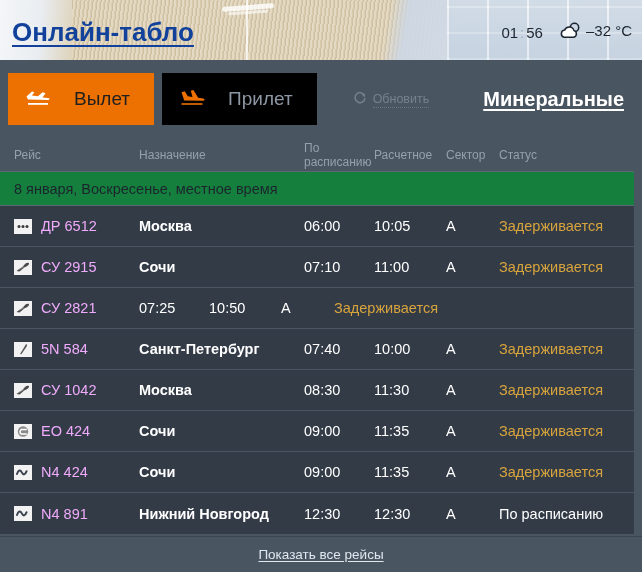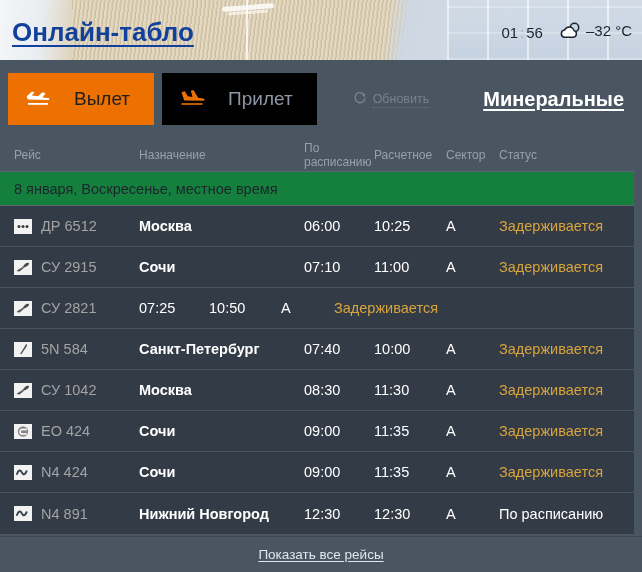--- a/index.html
+++ b/index.html
@@ -215,21 +215,21 @@
   .c-flight { width: 125px; display: flex; align-items: center; gap: 9px; flex: none; }
   .c-dest   { width: 165px; flex: none; }
   .c-sched  { width: 70px;  flex: none; }
   .c-est    { width: 72px;  flex: none; }
   .c-sector { width: 53px;  flex: none; }
   .c-status { flex: 1; }
 
   .col-head .c-flight { padding-left: 0; }
   .col-head .c-sched  { width: 70px; }
 
-  .flight-no { color: #a3a3a3; font-size: 14.5px; white-space: nowrap; text-align: center; }
+  .flight-no { color: #f0abfc; font-size: 14.5px; white-space: nowrap; text-align: center; }
   .dest { color: #ffffff; font-weight: bold; white-space: nowrap; overflow: hidden; }
   .time { color: #ffffff; }
   .sector { color: #ffffff; }
   .status-delayed { color: #d8a43c; }
   .status-ontime { color: #ffffff; }
 
   
   .logo {
     width: 18px; height: 15px;
     background: #f2f2f2;
@@ -355,21 +355,21 @@
               <svg width="16" height="13" viewBox="0 0 16 13">
                 <circle cx="4" cy="6.5" r="1.5" fill="#3a3a3a"></circle>
                 <circle cx="8" cy="6.5" r="1.5" fill="#3a3a3a"></circle>
                 <circle cx="12" cy="6.5" r="1.5" fill="#3a3a3a"></circle>
               </svg>
             </span>
             <span class="flight-no">ДР 6512</span>
           </span>
           <span class="c-dest dest">Москва</span>
           <span class="c-sched time">06:00</span>
-          <span class="c-est time">10:25</span>
+          <span class="c-est time">10:05</span>
           <span class="c-sector sector">А</span>
           <span class="c-status status-delayed">Задерживается</span>
         </div>
         <div class="row">
           <span class="c-flight">
             <span class="logo">
               <svg width="16" height="13" viewBox="0 0 16 13">
                 <path d="M1.5 10 L7 6.2 L10.5 2.5 C12 1.2 14.5 1.5 14 3 C13.6 4.4 11.2 5.6 9.6 6.3 L4.5 10.6 Z" fill="#4a4a4a"></path>
                 <path d="M3 8.8 L9 5.6" stroke="#9a9a9a" stroke-width="0.8" fill="none"></path>
               </svg>

